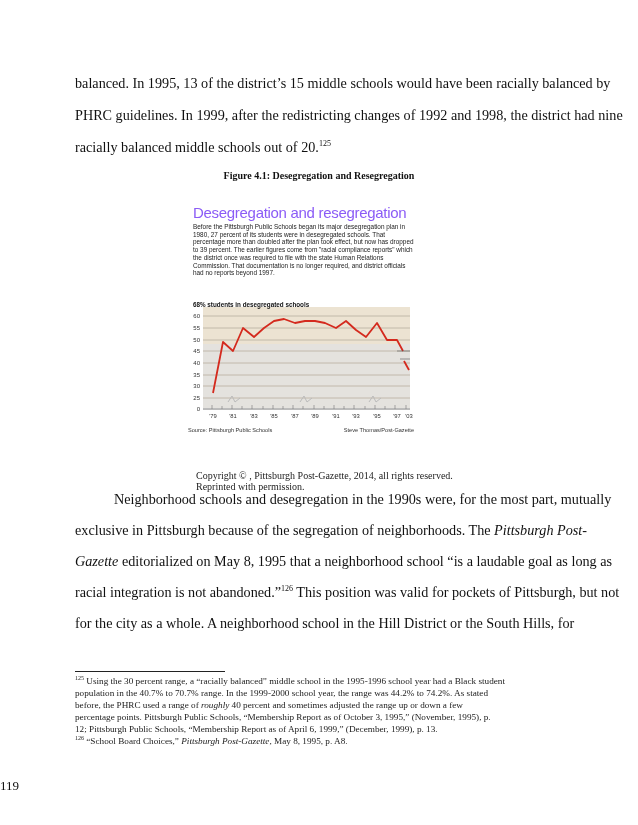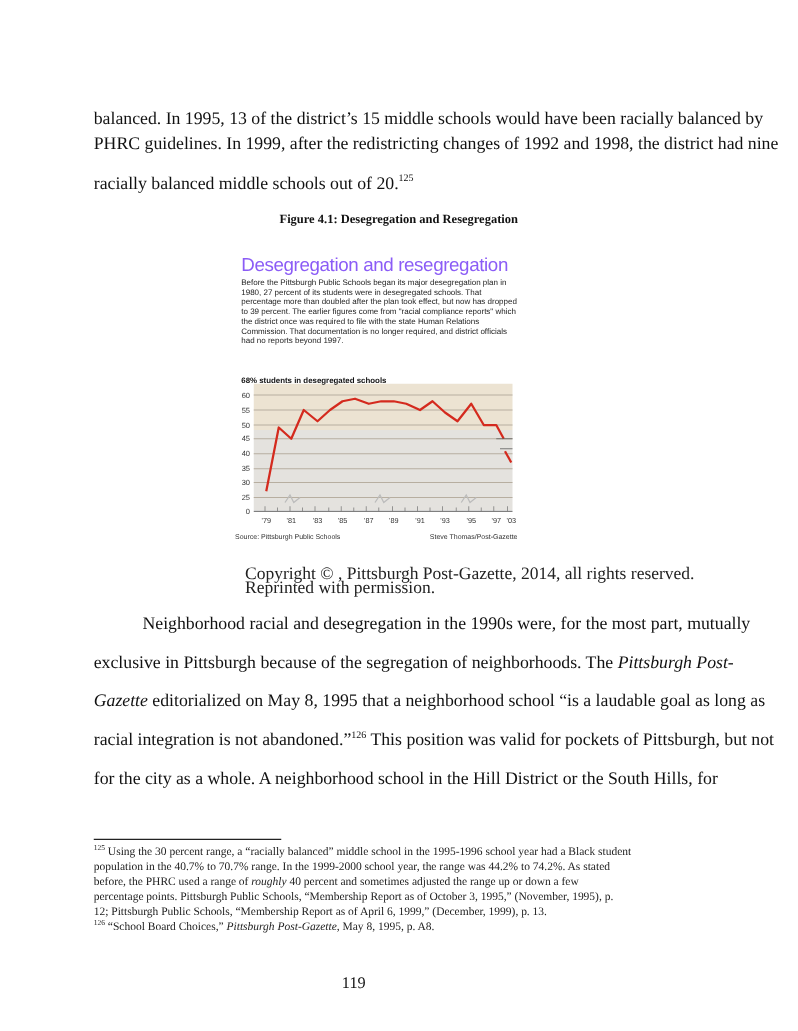--- a/index.html
+++ b/index.html
@@ -6,30 +6,30 @@
   body{width:638px;height:825px;position:relative;overflow:hidden;font-family:"Liberation Serif","DejaVu Serif",serif;color:#111;}
   .p{position:absolute;left:75px;width:490px;font-size:14.2px;line-height:16px;white-space:nowrap;}
   sup{font-size:8px;vertical-align:6px;line-height:0;}
   .fig-caption{position:absolute;left:0;width:638px;top:170px;text-align:center;font-weight:bold;font-size:10px;}
   .chart{position:absolute;left:188px;top:200px;width:228px;height:236px;background:#fff;}
   .chart-title{position:absolute;left:5px;top:4px;font-family:"Liberation Sans","DejaVu Sans",sans-serif;font-weight:normal;font-size:15px;letter-spacing:-0.3px;color:#8b5cf6;}
   .chart-desc{position:absolute;left:5px;top:23px;width:222px;font-family:"Liberation Sans","DejaVu Sans",sans-serif;font-size:6.4px;line-height:7.7px;color:#222;white-space:normal;}
   .chart-sub{position:absolute;left:5px;top:101px;font-family:"Liberation Sans","DejaVu Sans",sans-serif;font-weight:bold;font-size:6.3px;color:#111;}
   .chart svg{position:absolute;left:0;top:0;}
   .src{position:absolute;top:227px;font-family:"Liberation Sans","DejaVu Sans",sans-serif;font-size:5.6px;color:#333;}
-  .copyright{position:absolute;left:196px;top:455px;font-size:14px;line-height:10.5px;color:#222;}
+  .copyright{position:absolute;left:196px;top:471px;font-size:10px;line-height:10.5px;color:#222;}
   .rule{position:absolute;left:75px;top:671px;width:150px;height:1px;background:#222;}
   .fn{position:absolute;left:75px;width:495px;font-size:9.2px;line-height:11.3px;white-space:nowrap;color:#222;}
   .fn sup{font-size:6px;vertical-align:4px;}
-  .page-num{position:absolute;left:0;width:566px;top:778px;text-align:center;font-size:13px;}
+  .page-num{position:absolute;left:0;width:566px;top:778px;font-size:13px;}
 </style>
 </head>
 <body>
 
-<div class="p" style="top:87px;">balanced.  In 1995, 13 of the district’s 15 middle schools would have been racially balanced by</div>
+<div class="p" style="top:75px;">balanced.  In 1995, 13 of the district’s 15 middle schools would have been racially balanced by</div>
 <div class="p" style="top:107px;">PHRC guidelines.  In 1999, after the redistricting changes of 1992 and 1998, the district had nine</div>
 <div class="p" style="top:139px;"><span>racially balanced middle schools out of 20.</span><sup>125</sup></div>
 
 <div class="fig-caption">Figure 4.1: Desegregation and Resegregation</div>
 
 <div class="chart">
   <div class="chart-title">Desegregation and resegregation</div>
   <div class="chart-desc">Before the Pittsburgh Public Schools began its major desegregation plan in 1980, 27 percent of its students were in desegregated schools. That percentage more than doubled after the plan took effect, but now has dropped to 39 percent. The earlier figures come from "racial compliance reports" which the district once was required to file with the state Human Relations Commission. That documentation is no longer required, and district officials had no reports beyond 1997.</div>
 
   <svg width="228" height="236" viewBox="0 0 228 236">
@@ -113,21 +113,21 @@
   <div class="chart-sub">68% students in desegregated schools</div>
   <div class="src" style="left:0;">Source: Pittsburgh Public Schools</div>
   <div class="src" style="right:2px;">Steve Thomas/Post-Gazette</div>
 </div>
 
 <div class="copyright">
   <div>Copyright © , Pittsburgh Post-Gazette, 2014, all rights reserved.</div>
   <div>Reprinted with permission.</div>
 </div>
 
-<div class="p" style="top:491px;padding-left:39px;box-sizing:border-box;">Neighborhood racial and desegregation in the 1990s were, for the most part, mutually</div>
+<div class="p" style="top:491px;padding-left:39px;box-sizing:border-box;">Neighborhood schools and desegregation in the 1990s were, for the most part, mutually</div>
 <div class="p" style="top:522px;"><span>exclusive in Pittsburgh because of the segregation of neighborhoods.  The </span><i>Pittsburgh Post-</i></div>
 <div class="p" style="top:553px;"><i>Gazette</i><span> editorialized on May 8, 1995 that a neighborhood school “is a laudable goal as long as</span></div>
 <div class="p" style="top:584px;"><span>racial integration is not abandoned.”</span><sup>126</sup><span>  This position was valid for pockets of Pittsburgh, but not</span></div>
 <div class="p" style="top:615px;">for the city as a whole.  A neighborhood school in the Hill District or the South Hills, for</div>
 
 <div class="rule"></div>
 
 <div class="fn" style="top:676px;"><sup>125</sup><span> Using the 30 percent range, a “racially balanced” middle school in the 1995-1996 school year had a Black student</span></div>
 <div class="fn" style="top:688px;">population in the 40.7% to 70.7% range.  In the 1999-2000 school year, the range was 44.2% to 74.2%.  As stated</div>
 <div class="fn" style="top:700px;"><span>before, the PHRC used a range of </span><i>roughly</i><span> 40 percent and sometimes adjusted the range up or down a few</span></div>

